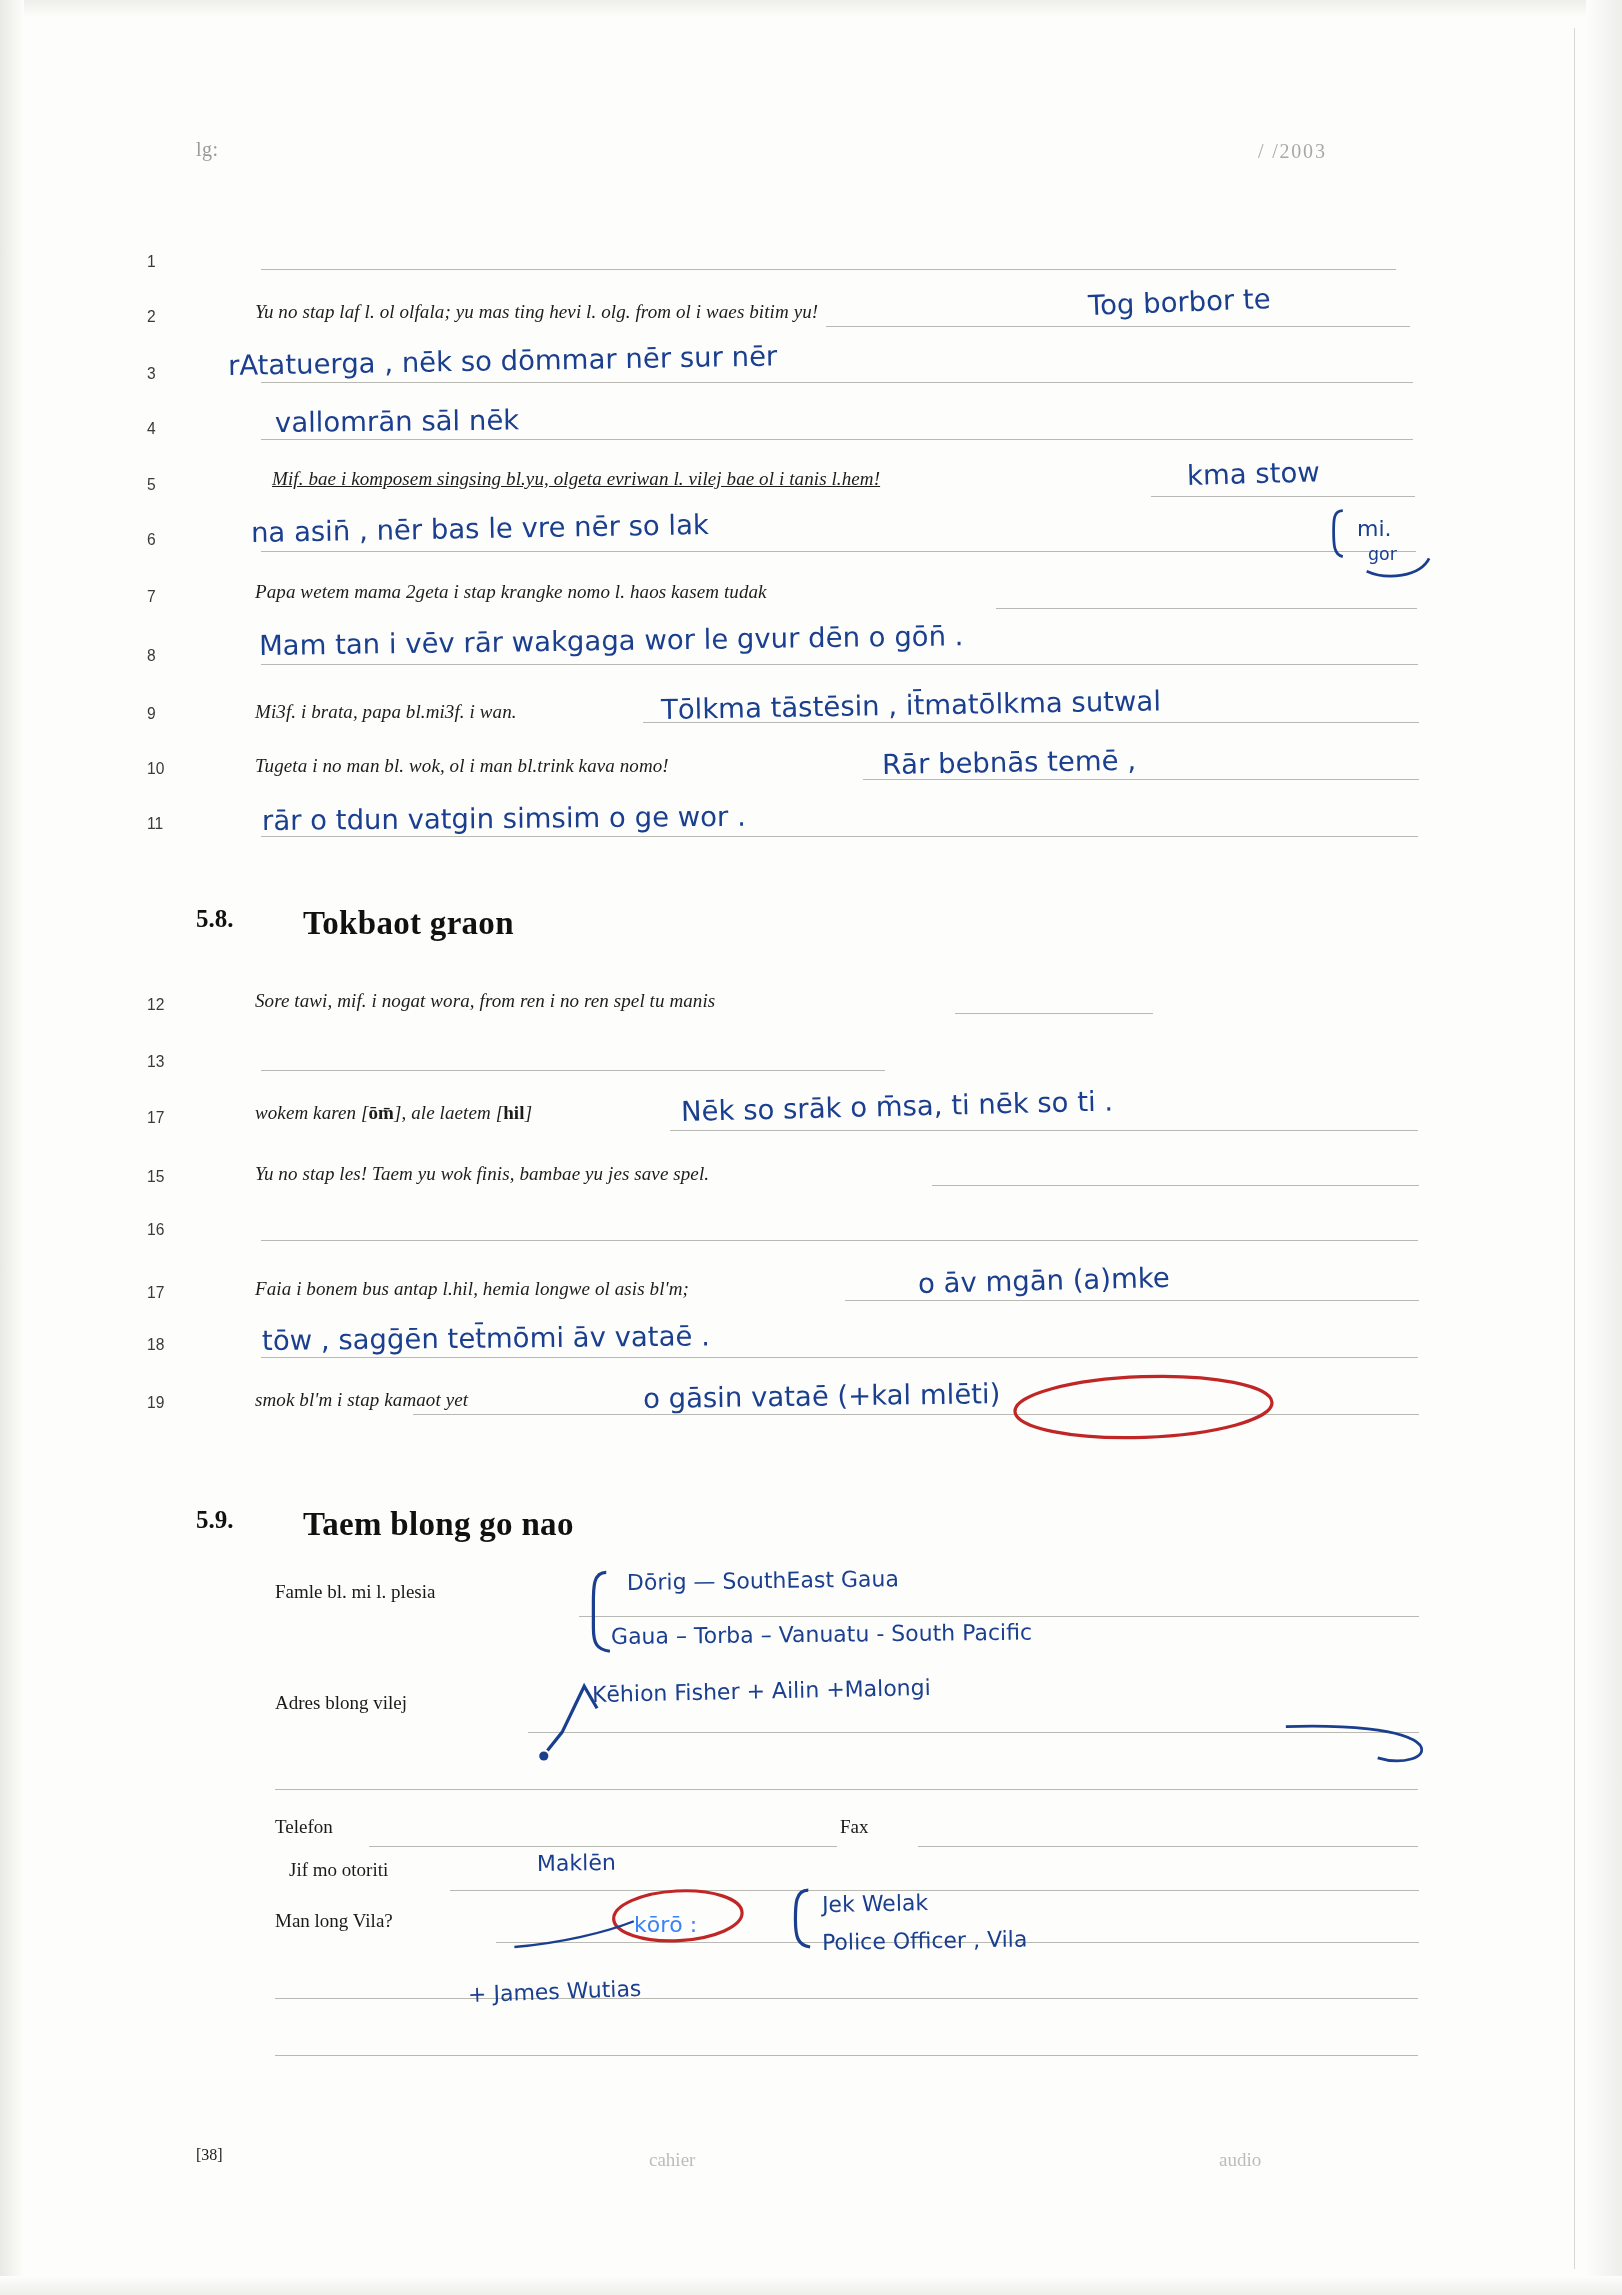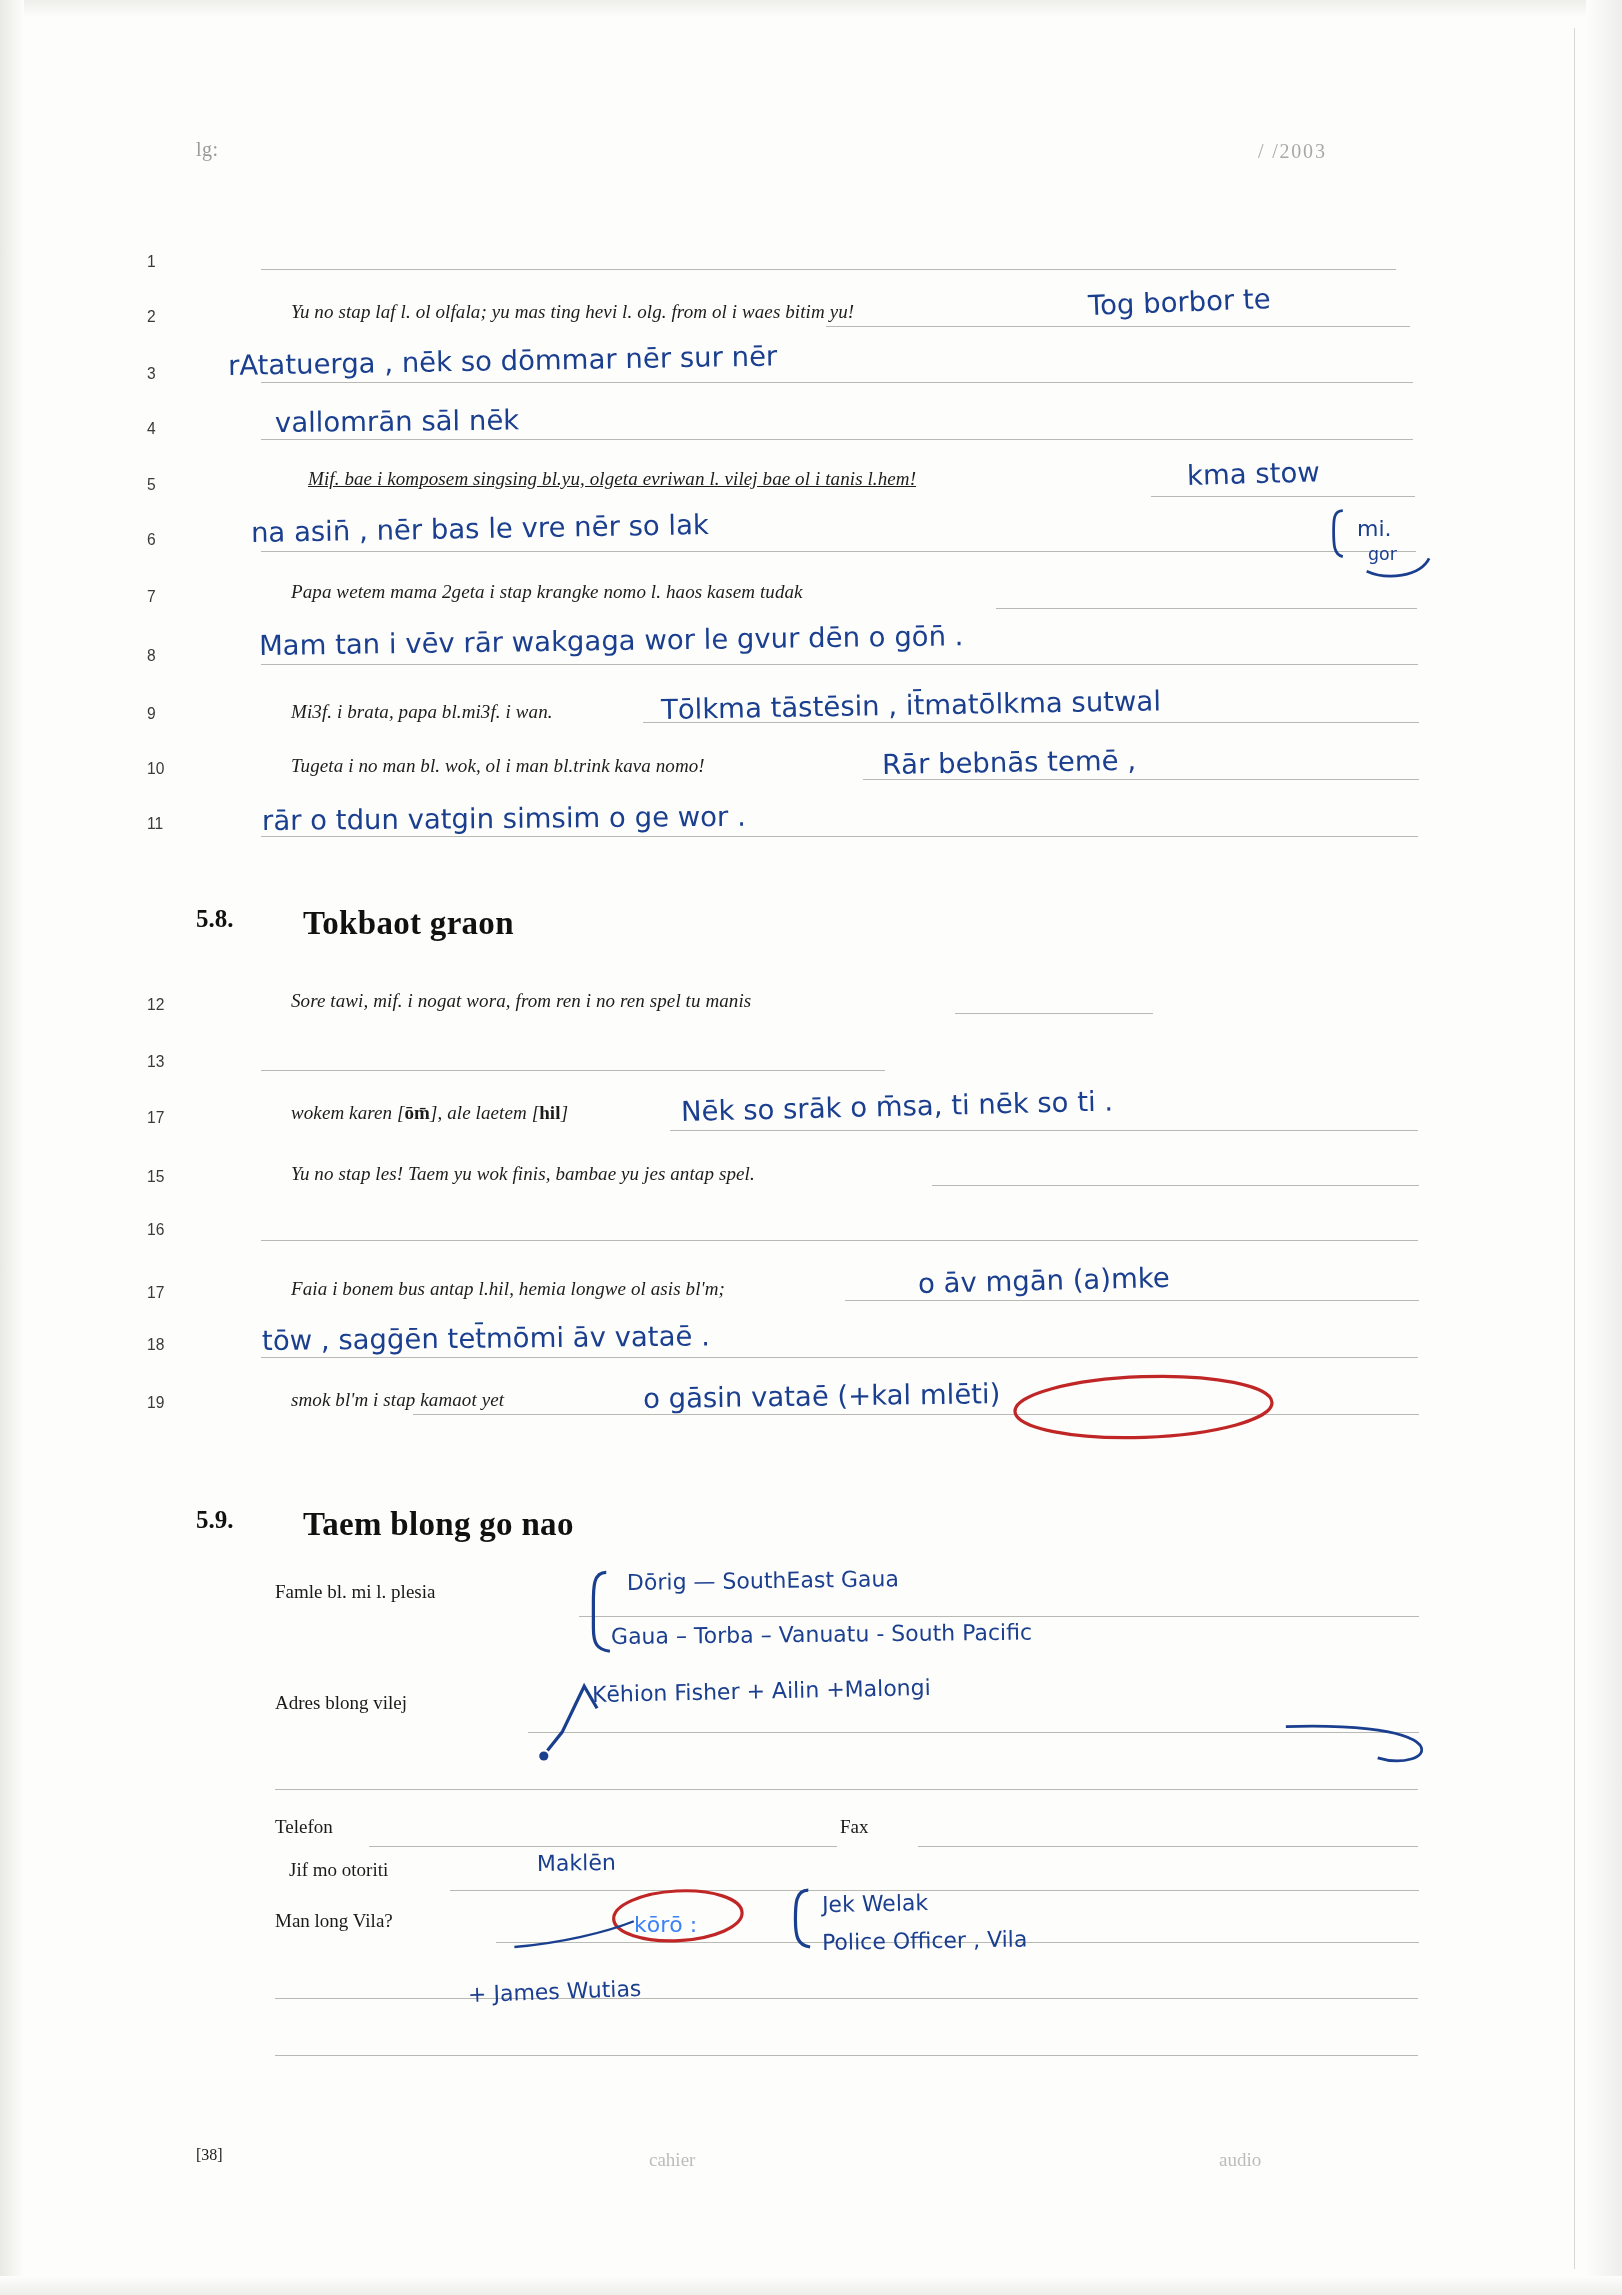--- a/index.html
+++ b/index.html
@@ -87,21 +87,20 @@
   }
 
   
   .prompt {
     position: absolute;
     font-style: italic;
     font-size: 19px;
     color: #1c1c1c;
     white-space: nowrap;
     letter-spacing: 0.1px;
-    margin-left: 36px;
   }
   .prompt b {
     font-style: normal;
     font-weight: bold;
   }
   .label-plain {
     position: absolute;
     font-style: normal;
     font-size: 19px;
     color: #1a1a1a;
@@ -235,21 +234,21 @@
   <div class="prompt" style="left:272px; top:468px;text-decoration:underline;">Mif. bae i komposem singsing bl.yu, olgeta evriwan l. vilej bae ol i tanis l.hem!</div>
   <div class="prompt" style="left:255px; top:581px;">Papa wetem mama 2geta i stap krangke nomo l. haos kasem tudak</div>
   <div class="prompt" style="left:255px; top:701px;">Mi3f. i brata, papa bl.mi3f. i wan.</div>
   <div class="prompt" style="left:255px; top:755px;">Tugeta i no man bl. wok, ol i man bl.trink kava nomo!</div>
   <div class="prompt" style="left:255px; top:990px;">Sore tawi, mif. i nogat wora, from ren i no ren spel tu manis</div>
 
   <div class="prompt" style="left:255px; top:1102px;">
     <span>wokem karen [</span><b>ōm̄</b><span>], ale laetem [</span><b>hil</b><span>]</span>
   </div>
 
-  <div class="prompt" style="left:255px; top:1163px;">Yu no stap les! Taem yu wok finis, bambae yu jes antap spel.</div>
+  <div class="prompt" style="left:255px; top:1163px;">Yu no stap les! Taem yu wok finis, bambae yu jes save spel.</div>
   <div class="prompt" style="left:255px; top:1278px;">Faia i bonem bus antap l.hil, hemia longwe ol asis bl'm;</div>
   <div class="prompt" style="left:255px; top:1389px;">smok bl'm i stap kamaot yet</div>
 
   <div class="sec-num" style="left:196px; top:905px;">5.8.</div>
   <div class="sec-title" style="left:303px; top:905px;">Tokbaot graon</div>
 
   <div class="sec-num" style="left:196px; top:1506px;">5.9.</div>
   <div class="sec-title" style="left:303px; top:1506px;">Taem blong go nao</div>
 
   <div class="label-plain" style="left:275px; top:1581px;">Famle bl. mi l. plesia</div>

